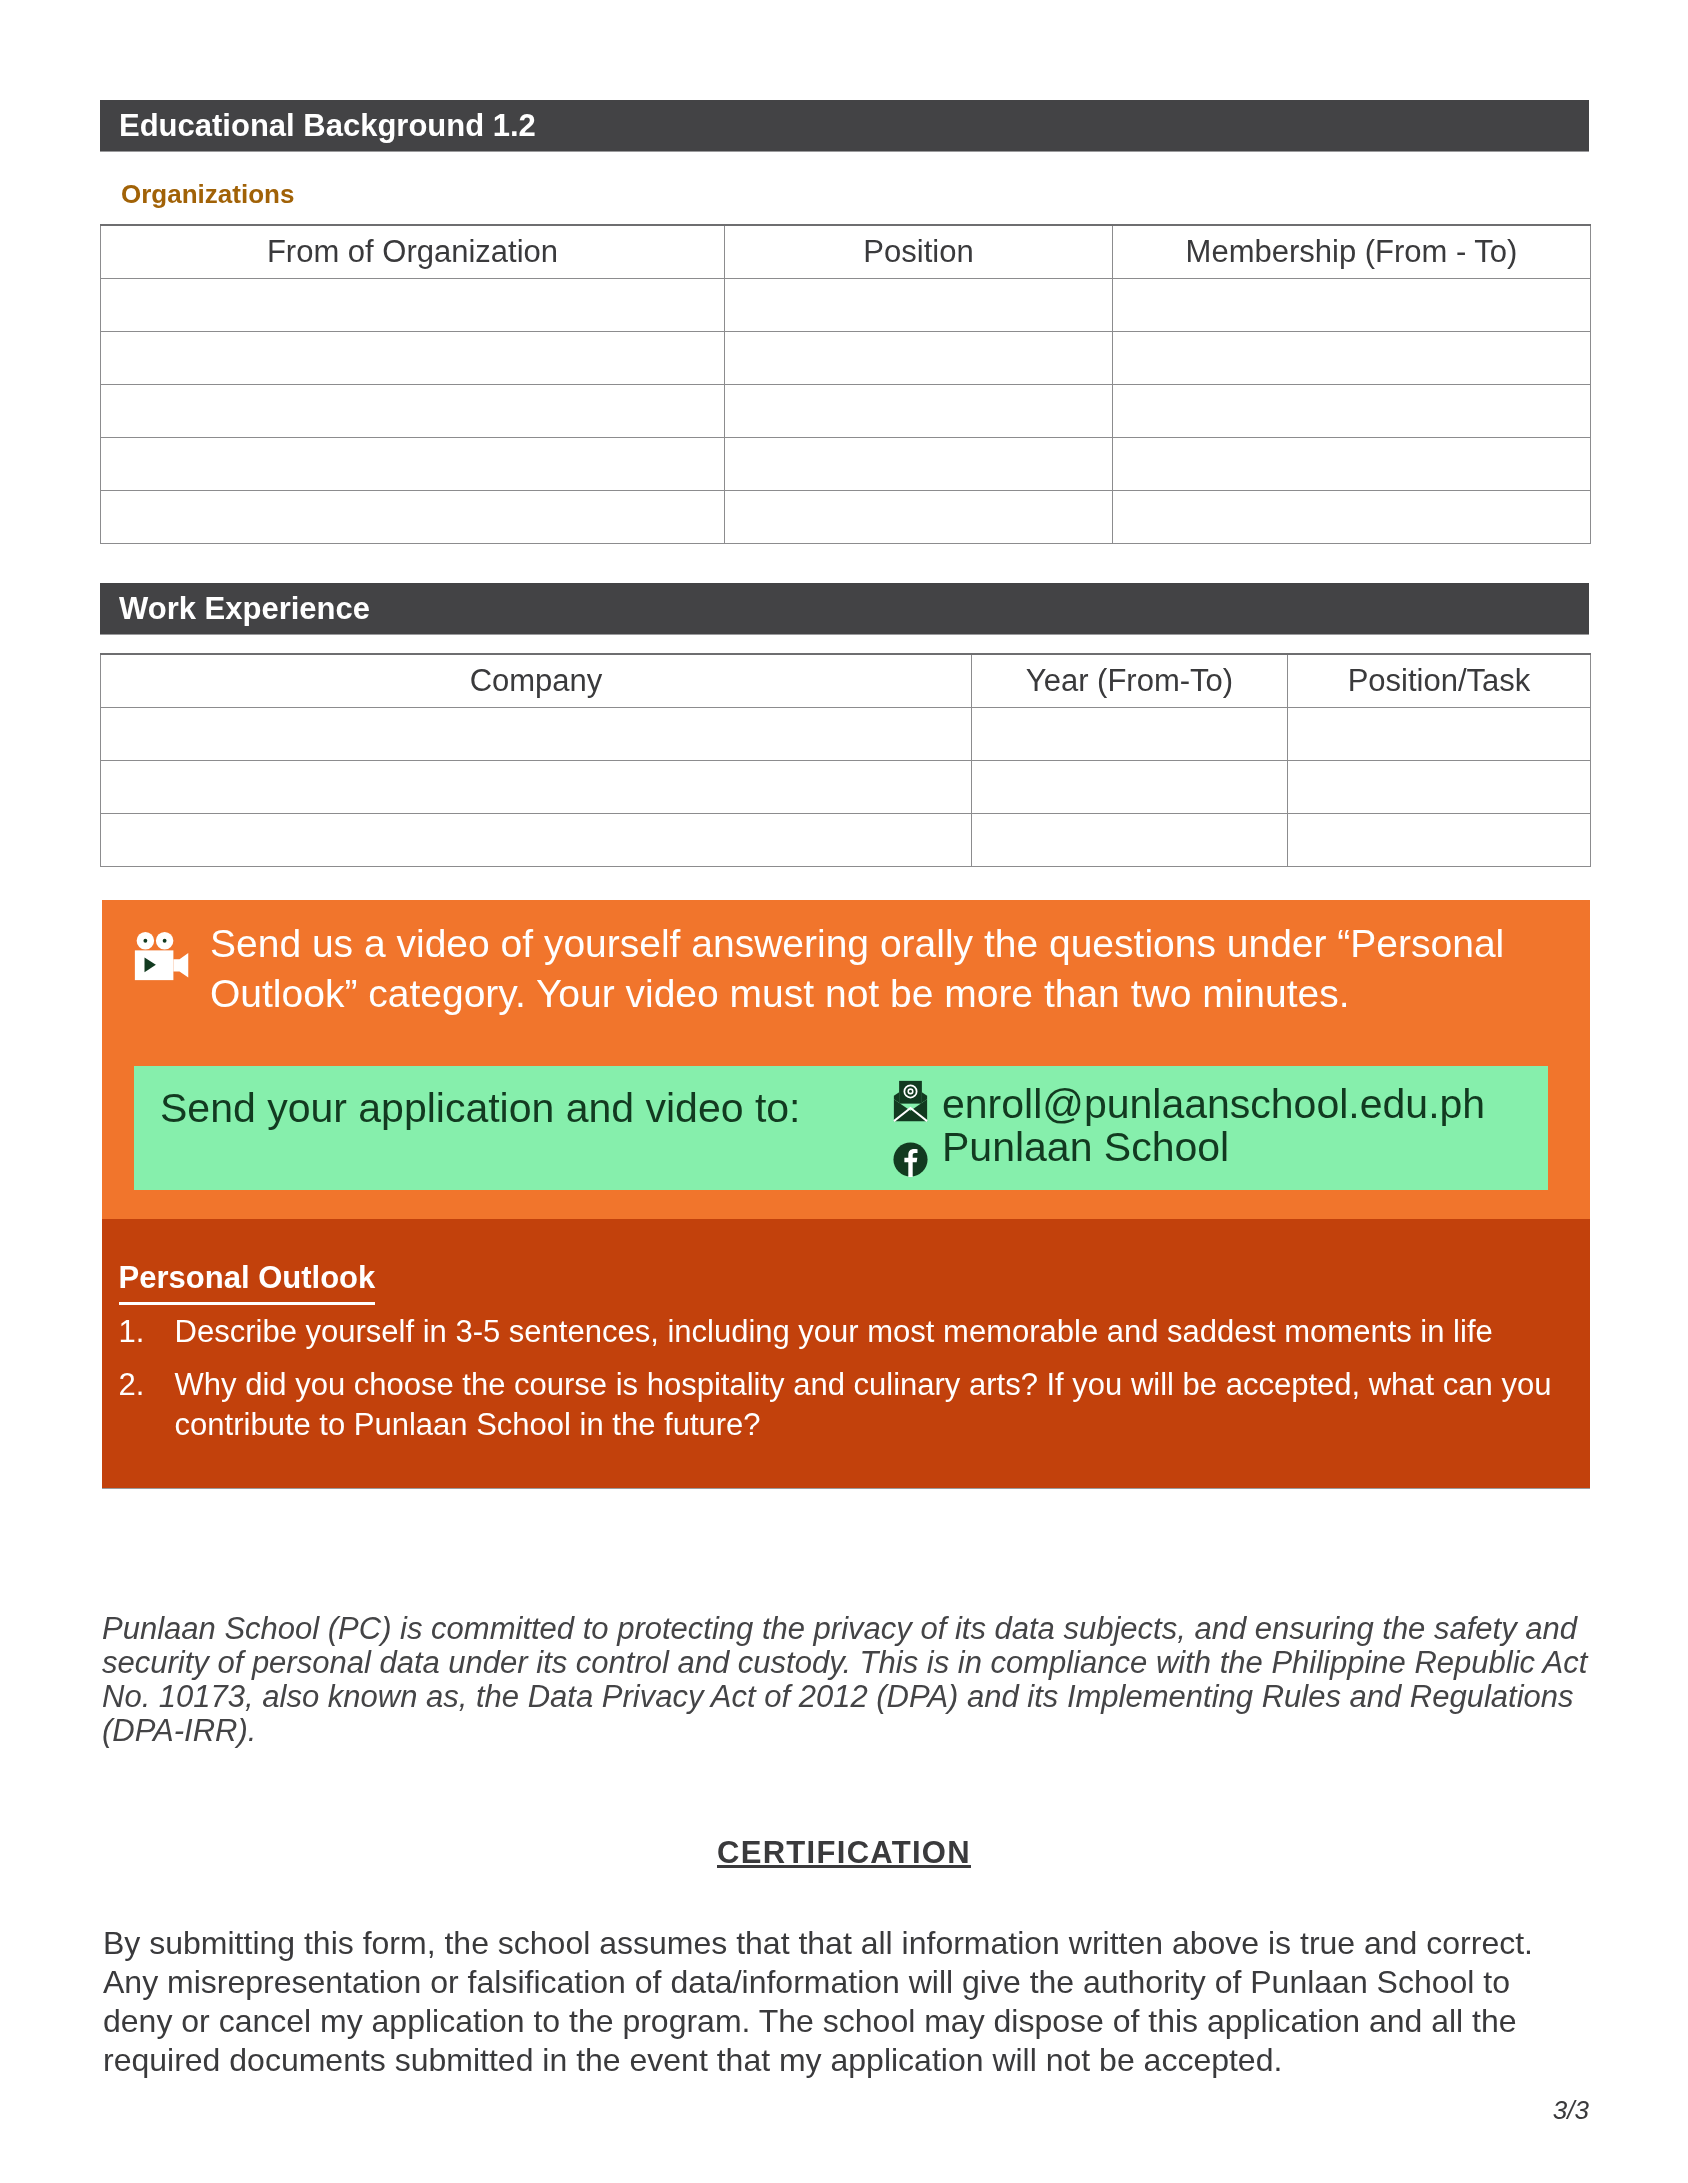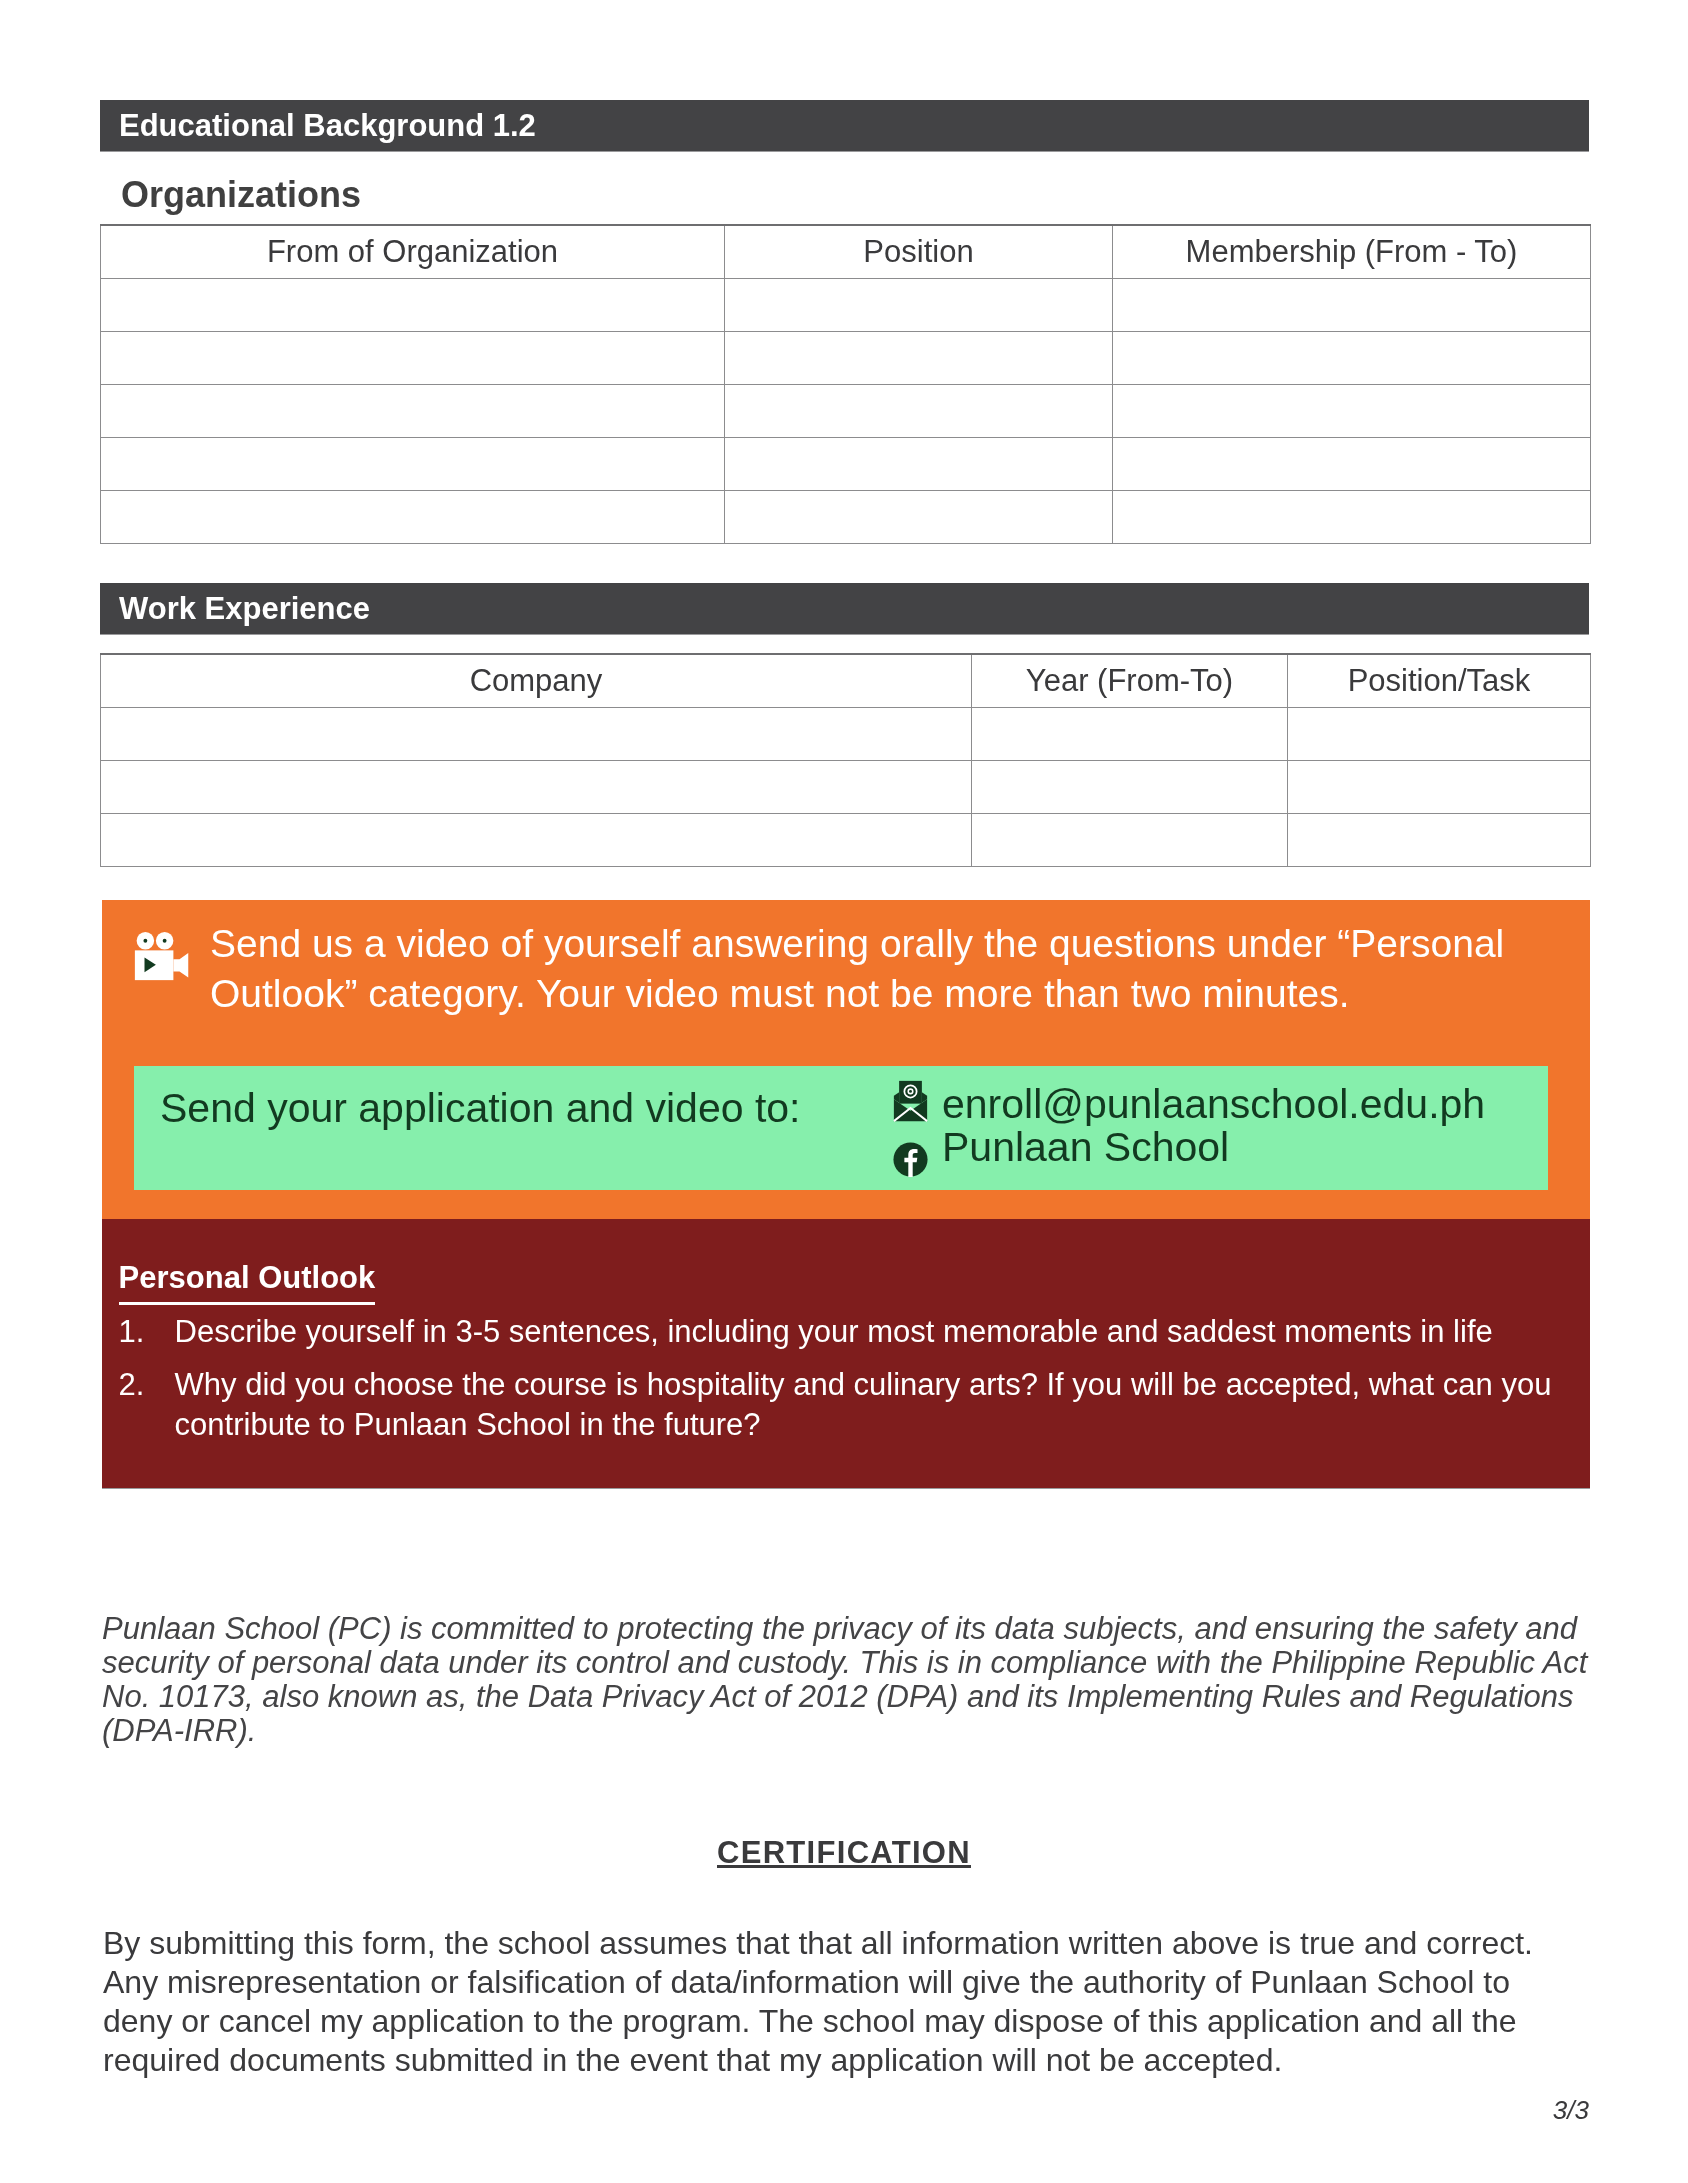--- a/index.html
+++ b/index.html
@@ -3,38 +3,38 @@
 <meta charset="utf-8">
 <style>
   html, body { margin:0; padding:0; background:#ffffff; }
   body { width:1688px; height:2184px; position:relative; overflow:hidden;
          font-family:"Liberation Sans", "DejaVu Sans", sans-serif; color:#3a3a3c; }
 
   .section-bar { position:absolute; left:100px; width:1489px; height:52px; background:#434345;
                  border-bottom:1.7px solid #9a9a9c; box-sizing:border-box; }
   .section-bar .t { position:absolute; left:19px; top:7px; font-size:31px; font-weight:bold; color:#ffffff; line-height:38px; }
 
-  .sub-label { position:absolute; left:121px; font-size:36px; font-weight:bold; color:#404040; line-height:35px; }
+  .sub-label { position:absolute; left:121px; font-size:26px; font-weight:bold; color:#a16207; line-height:35px; }
 
   table.grid { position:absolute; left:100px; width:1490px; border-collapse:collapse; table-layout:fixed; }
   table.grid th, table.grid td { border:1.7px solid #8c8c8e; height:50px; padding:0; box-sizing:border-box; }
   table.grid tr { height:53px; }
   table.grid th { font-weight:normal; font-size:31px; color:#3a3a3c; text-align:center; vertical-align:middle; }
   table.grid td.cell { background:#fff; }
   table.grid tr:first-child th { border-top:2.6px solid #6e6e70; }
 
   .orange { position:absolute; left:102px; top:900px; width:1488px; height:321px; background:#f1752c; }
   .video-icon { position:absolute; left:134px; top:931px; width:56px; height:51px; }
   .orange .msg { position:absolute; left:108px; top:19px; width:1363px; font-size:39px; line-height:50px; color:#ffffff; }
   .white-box { position:absolute; left:134px; top:1066px; width:1414px; height:124px; background:#86efac; }
   .white-box .send { position:absolute; left:26px; top:17.5px; font-size:41px; color:#123a20; line-height:49px; white-space:nowrap; }
   .contact-icon { position:absolute; }
   .contact-text { position:absolute; font-size:41px; color:#123a20; line-height:49px; white-space:nowrap; }
 
-  .dark { position:absolute; left:102px; top:1219px; width:1488px; height:270px; background:#7f1d1d;
+  .dark { position:absolute; left:102px; top:1219px; width:1488px; height:270px; background:#c2410c;
           border-bottom:1.7px solid #9a9a9c; box-sizing:border-box; }
   .dark .heading { position:absolute; left:16.6px; top:40px; font-size:31px; font-weight:bold; color:#ffffff; line-height:38px;
                    padding-bottom:5.2px; border-bottom:3.5px solid #ffffff; }
   .dark ol { position:absolute; left:16.6px; top:93px; width:1450px; margin:0; padding:0; list-style:none; }
   .dark li { position:relative; padding-left:56px; font-size:31px; line-height:40px; color:#ffffff; margin-bottom:13px; }
   .dark li .num { position:absolute; left:0; top:0; }
 
   .privacy { position:absolute; left:102px; top:1612px; width:1494px; font-size:31px; font-style:italic; line-height:34px; color:#444446; }
   .cert-title { position:absolute; left:0; width:1688px; top:1834px; text-align:center; font-size:31px; font-weight:bold;
                 letter-spacing:1.3px; color:#3a3a3c; line-height:38px;text-decoration:underline; }

